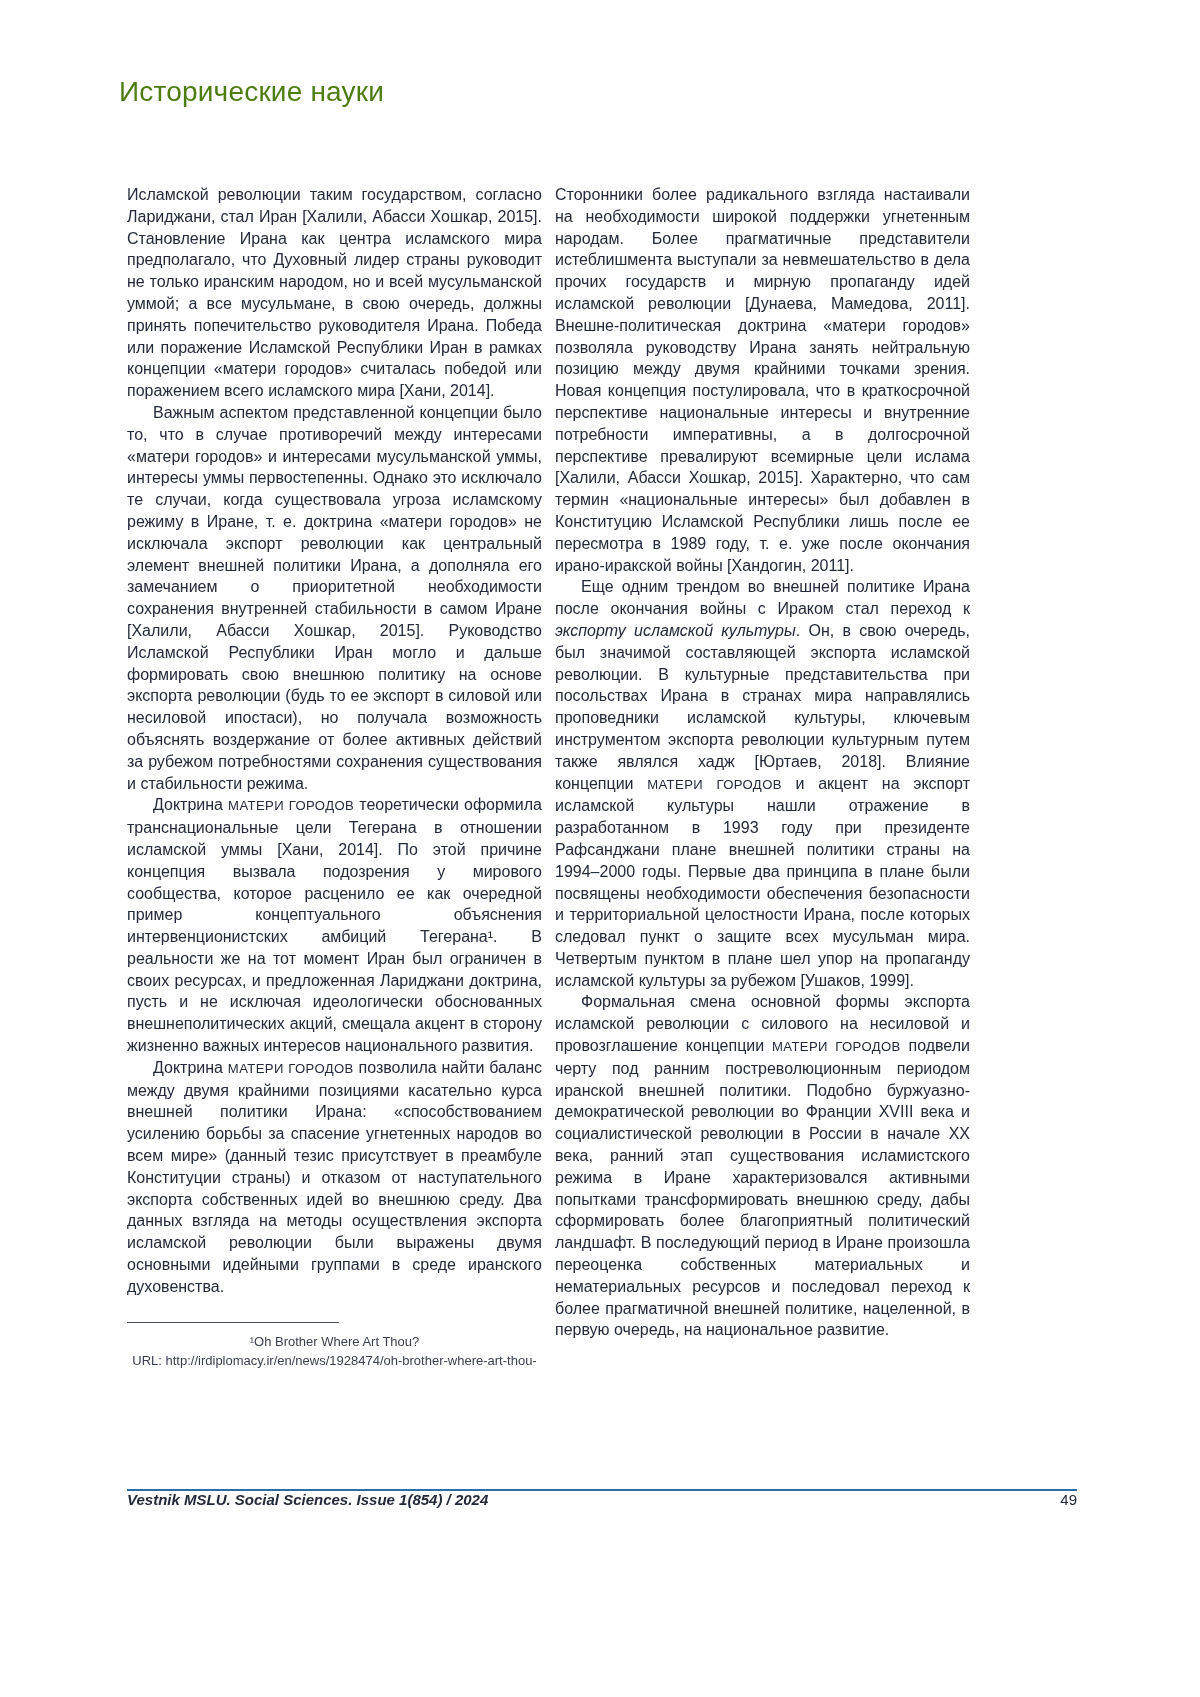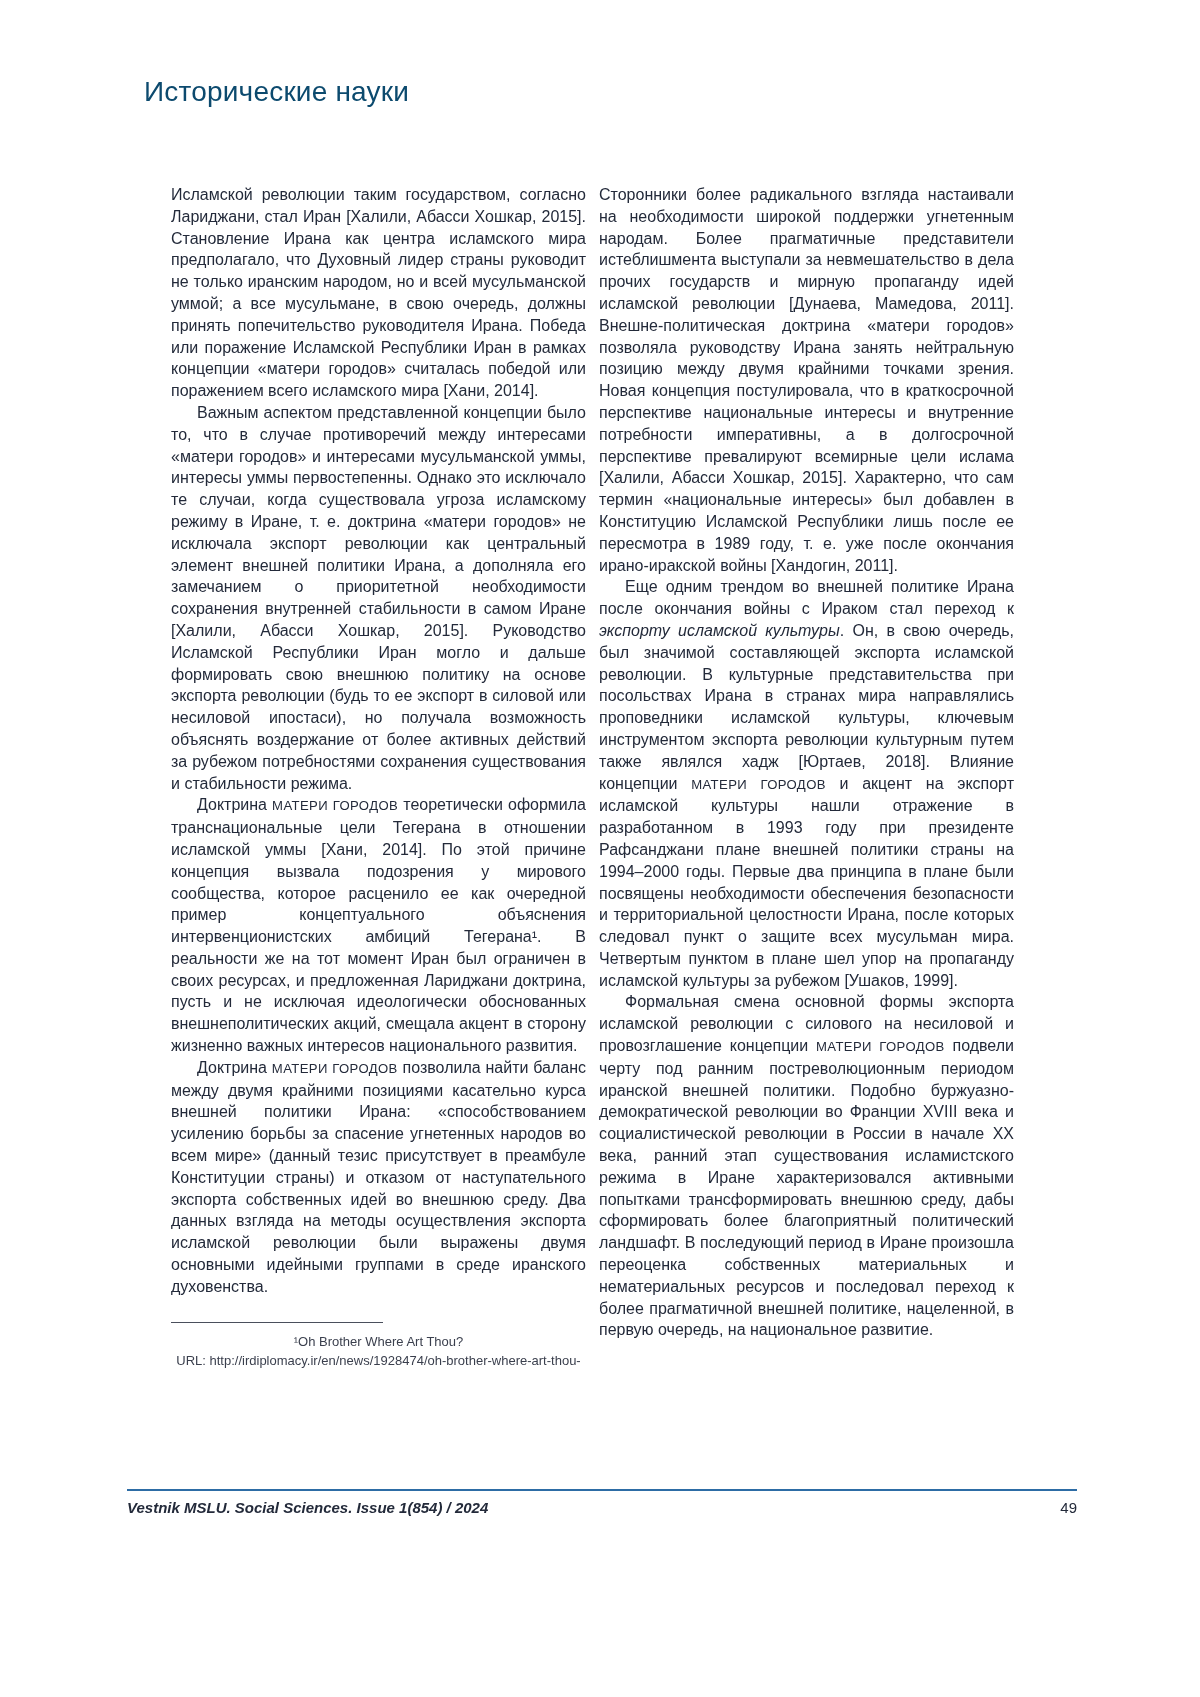--- a/index.html
+++ b/index.html
@@ -12,36 +12,35 @@
     color: #232a3a;
   }
   .page {
     position: relative;
     width: 1200px;
     height: 1697px;
     overflow: hidden;
   }
   .section-title {
     position: absolute;
-    left: 144px;
+    left: 119px;
     top: 76px;
     margin: 0;
     font-size: 28px;
     font-weight: 500;
-    color: #0c4a6e;
+    color: #4d7c0f;
     letter-spacing: 0.2px;
   }
   .content {
     position: absolute;
     left: 127px;
     top: 184px;
     width: 861px;
     display: flex;
     gap: 13px;
-    margin-left: 44px;
   }
   .col {
     width: 415px;
     font-size: 16px;
     line-height: 21.8px;
     text-align: justify;
     hyphens: auto;
     -webkit-hyphens: auto;
   }
   .col-paras p {
@@ -69,21 +68,20 @@
     height: 0;
     border-top: 1.5px solid #4a4f5c;
     margin-bottom: 9px;
   }
   .footer {
     position: absolute;
     left: 127px;
     top: 1489px;
     width: 950px;
     border-top: 2.5px solid #2d6ca5;
-    padding-top: 8px;
     display: flex;
     justify-content: space-between;
     align-items: baseline;
     font-size: 15px;
     color: #232a3a;
   }
   .footer-journal {
     font-weight: bold;
     font-style: italic;
   }

